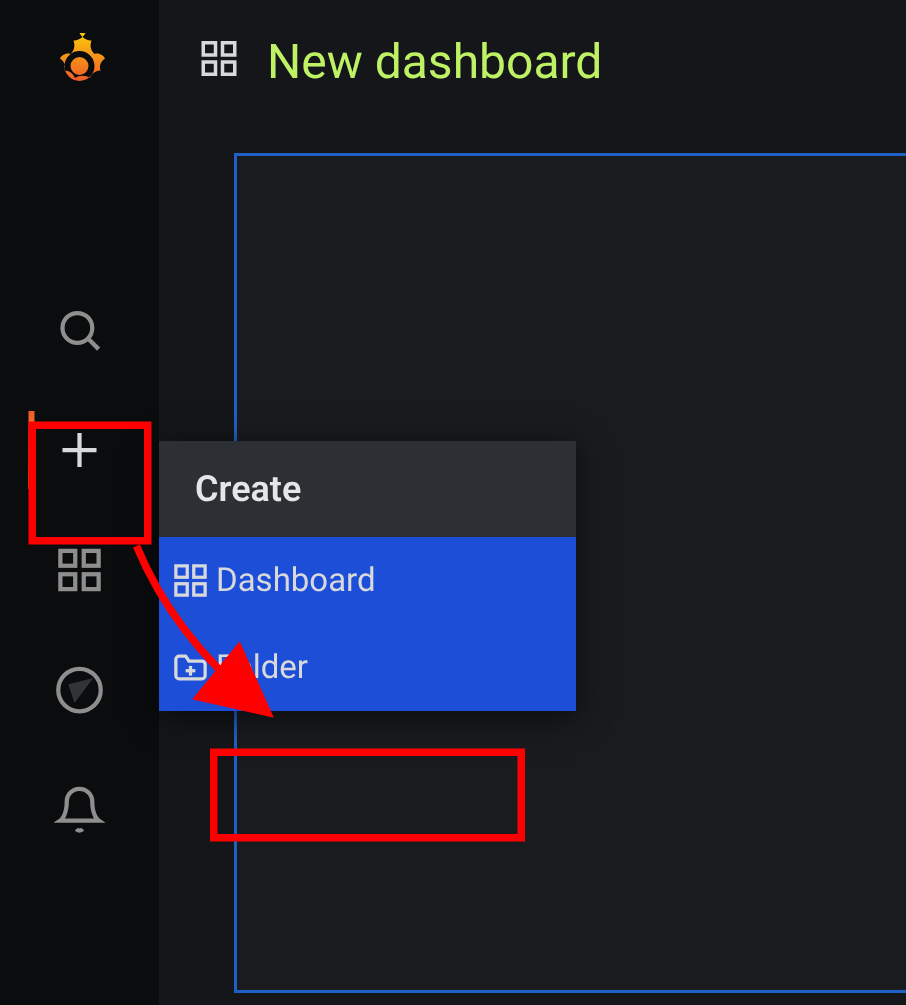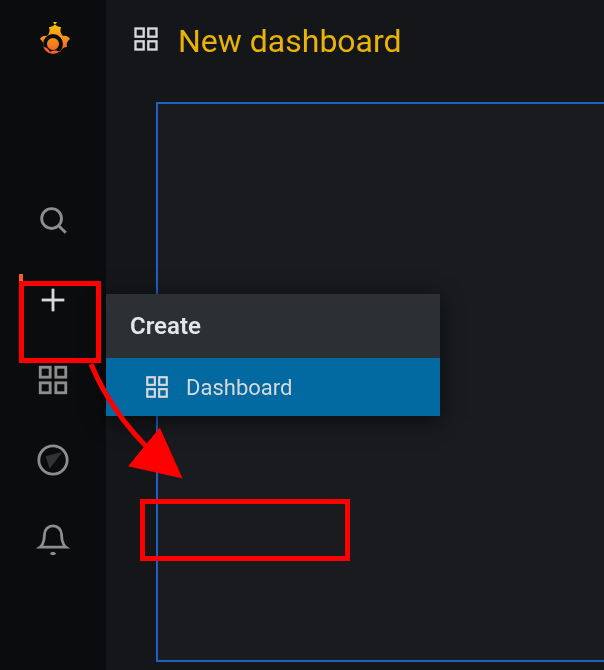--- a/index.html
+++ b/index.html
@@ -61,50 +61,50 @@
       background: #141619;
     }
     .header {
       display: flex;
       align-items: center;
       padding: 22px 26px;
       gap: 18px;
     }
     .header-title {
       font-size: 32px;
-      color: #eab308;
+      color: #bef264;
       font-weight: 400;
     }
     .panel {
       margin: 20px 0 0 50px;
       height: 560px;
       width: 520px;
       border: 2px solid #1f60c4;
       background: #191b1f;
     }
     .flyout {
       position: absolute;
       left: 106px;
       top: 294px;
-      width: 334px;
-      background: #0369a1;
+      width: 278px;
+      background: #1d4ed8;
       box-shadow: 0 4px 20px rgba(0,0,0,0.6);
     }
     .flyout-header {
       background: #2c2f33;
       padding: 18px 24px;
       font-size: 24px;
       font-weight: 600;
       color: #e5e6e7;
     }
     .flyout-item {
       display: flex;
       align-items: center;
-      gap: 16px;
-      padding: 16px 38px;
+      gap: 4px;
+      padding: 16px 8px;
       font-size: 22px;
       color: #d8d9da;
       cursor: pointer;
       position: relative;
       text-align: right;
     }
     .flyout-item svg { width: 26px; height: 26px; flex-shrink: 0; }
     .flyout-item-accent {
       position: absolute;
       left: 0;
@@ -200,20 +200,28 @@
   <div class="flyout-item">
     <svg viewBox="0 0 24 24" fill="none" stroke="currentColor" stroke-width="2">
       <rect x="3" y="3" width="7" height="7"></rect>
         <rect x="14" y="3" width="7" height="7"></rect>
       <rect x="3" y="14" width="7" height="7"></rect>
         <rect x="14" y="14" width="7" height="7"></rect>
     </svg>
     <span>Dashboard</span>
   </div>
 
+  <div class="flyout-item">
+    <svg viewBox="0 0 24 24" fill="none" stroke="currentColor" stroke-width="2">
+      <path d="M3 7a2 2 0 012-2h4l2 3h8a2 2 0 012 2v7a2 2 0 01-2 2H5a2 2 0 01-2-2V7z"></path>
+      <line x1="12" y1="11" x2="12" y2="17"></line>
+        <line x1="9" y1="14" x2="15" y2="14"></line>
+    </svg>
+    <span>Folder</span>
+  </div>
 
 </div>
 
 <div class="hl-box" style="left:19px; top:281px; width:82px; height:82px;"></div>
 <div class="hl-box" style="left:140px; top:499px; width:210px; height:62px;"></div>
 <svg class="arrow" style="left:76px; top:354px;" width="110" height="130">
   <defs>
     <marker id="ah" markerWidth="10" markerHeight="10" refX="7" refY="5" orient="auto">
       <path d="M0,0 L10,5 L0,10 z" fill="#ff0000"></path>
     </marker>

